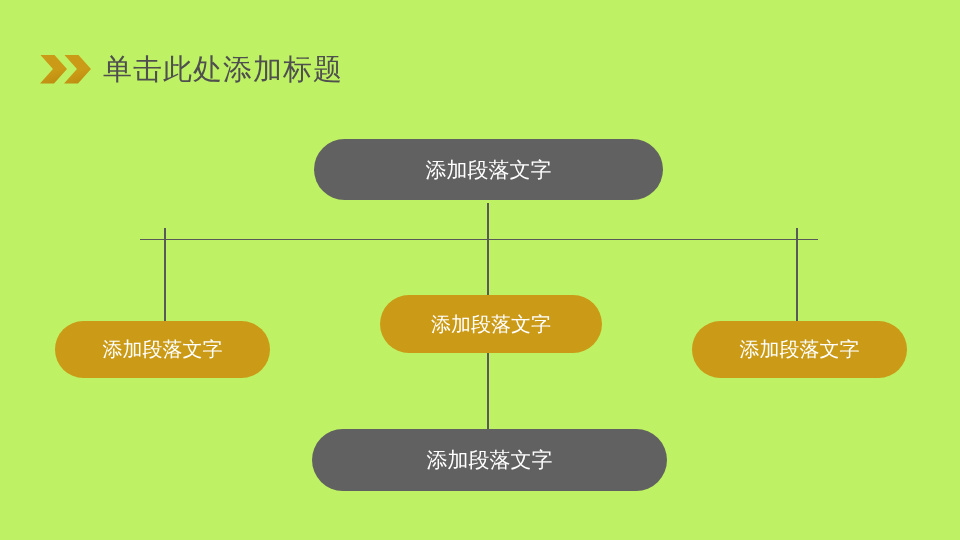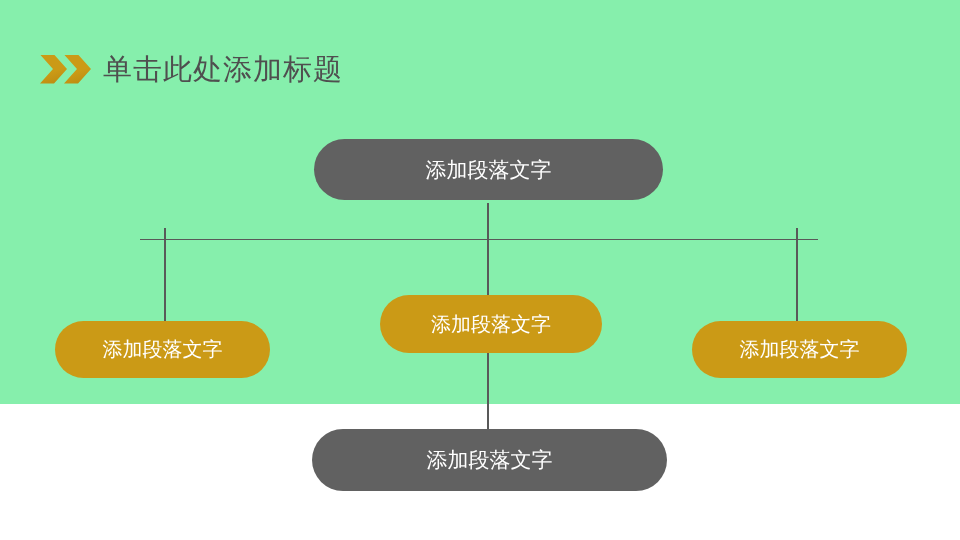--- a/index.html
+++ b/index.html
@@ -5,21 +5,21 @@
   :root{
     --accent-gold:#CB9A16;
     --node-gray:#616161;
     --line:#595959;
     --title-text:#4F4F4F;
     --node-text:#FFFFFF;
   }
   *{margin:0;padding:0;box-sizing:border-box;}
   html,body{width:960px;height:540px;background:#FFFFFF;overflow:hidden;}
   body{font-family:"Liberation Sans","DejaVu Sans",sans-serif;}
-  .slide{position:relative;width:960px;height:404px;background:#86efac;}
+  .slide{position:relative;width:960px;height:540px;background:#bef264;}
 
   
   .header{position:absolute;left:40px;top:52px;display:flex;align-items:center;}
   .chevrons{display:flex;align-items:center;height:30px;margin-right:12px;}
   .chev{display:inline-block;width:27px;height:29px;
         background:linear-gradient(160deg,var(--accent-gold,#CB9A16) 55%,#B8880F 100%);
         clip-path:polygon(0 0,52% 0,100% 50%,52% 100%,0 100%,48% 50%);}
   .chev + .chev{margin-left:-3px;}
   .title{font-size:29px;font-weight:400;color:var(--title-text,#4F4F4F);letter-spacing:1px;line-height:34px;}
 

